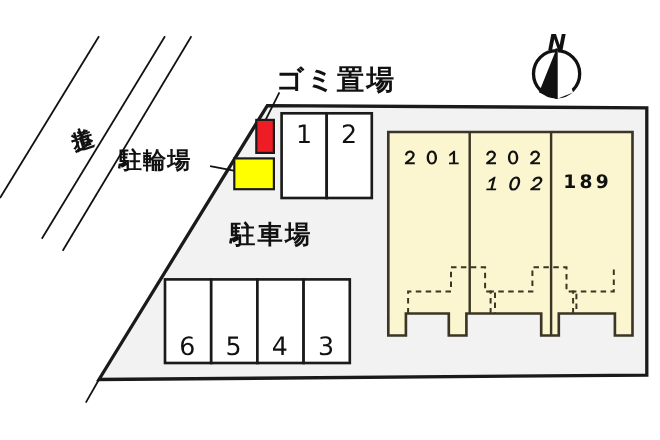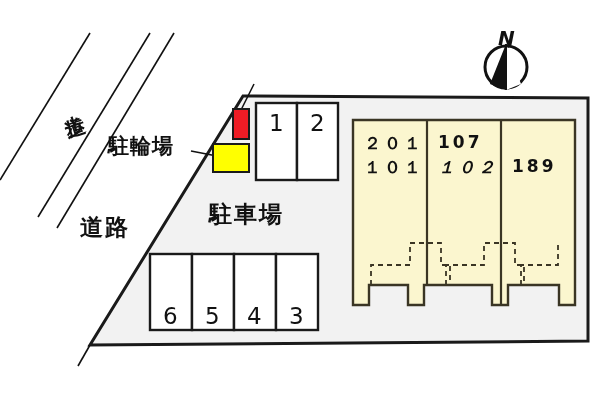--- a/index.html
+++ b/index.html
@@ -144,40 +144,39 @@
 
       <g fill="none" stroke="#3a3524" stroke-width="1.8" stroke-dasharray="5 4">
         <path d="M371,285 L371,265 L410,265 L410,243 L441,243 L441,265 L450,265 L450,285"></path>
         <path d="M446,285 L446,265 L484,265 L484,243 L515,243 L515,265 L524,265 L524,285"></path>
         <path d="M521,285 L521,265 L558,265 L558,243 L560,243"></path>
       </g>
     </g>
 
   </svg>
 
+  <div class="lbl" id="label-gomi">ゴミ置場</div>
 
   <div class="lbl" id="label-chusha">駐車場</div>
 
   <div class="lbl" id="label-chuurin">駐輪場</div>
 
-  <div class="lbl" id="label-douro">道路</div>
 
   <div class="lbl" id="label-hodou">歩道</div>
 
   <div class="lbl" id="label-north">N</div>
 
   <div class="stall-num" style="left:269px; top:110px;">1</div>
   <div class="stall-num" style="left:310px; top:110px;">2</div>
 
   <div class="stall-num" style="left:163px; top:303px;">6</div>
   <div class="stall-num" style="left:205px; top:303px;">5</div>
   <div class="stall-num" style="left:247px; top:303px;">4</div>
   <div class="stall-num" style="left:289px; top:303px;">3</div>
 
   <div class="unit-num" style="left:364px; top:132px;">２０１</div>
-  <div class="unit-num" style="left:364px; top:156px;">１０１</div>
 
-  <div class="unit-num" style="left:438px; top:132px;">107</div>
+  <div class="unit-num" style="left:438px; top:132px;">２０２</div>
   <div class="unit-num" style="left:438px; top:156px;font-style:italic;">１０２</div>
 
   <div class="unit-num" style="left:512px; top:156px;">189</div>
 
 </div>
 
 </body></html>

